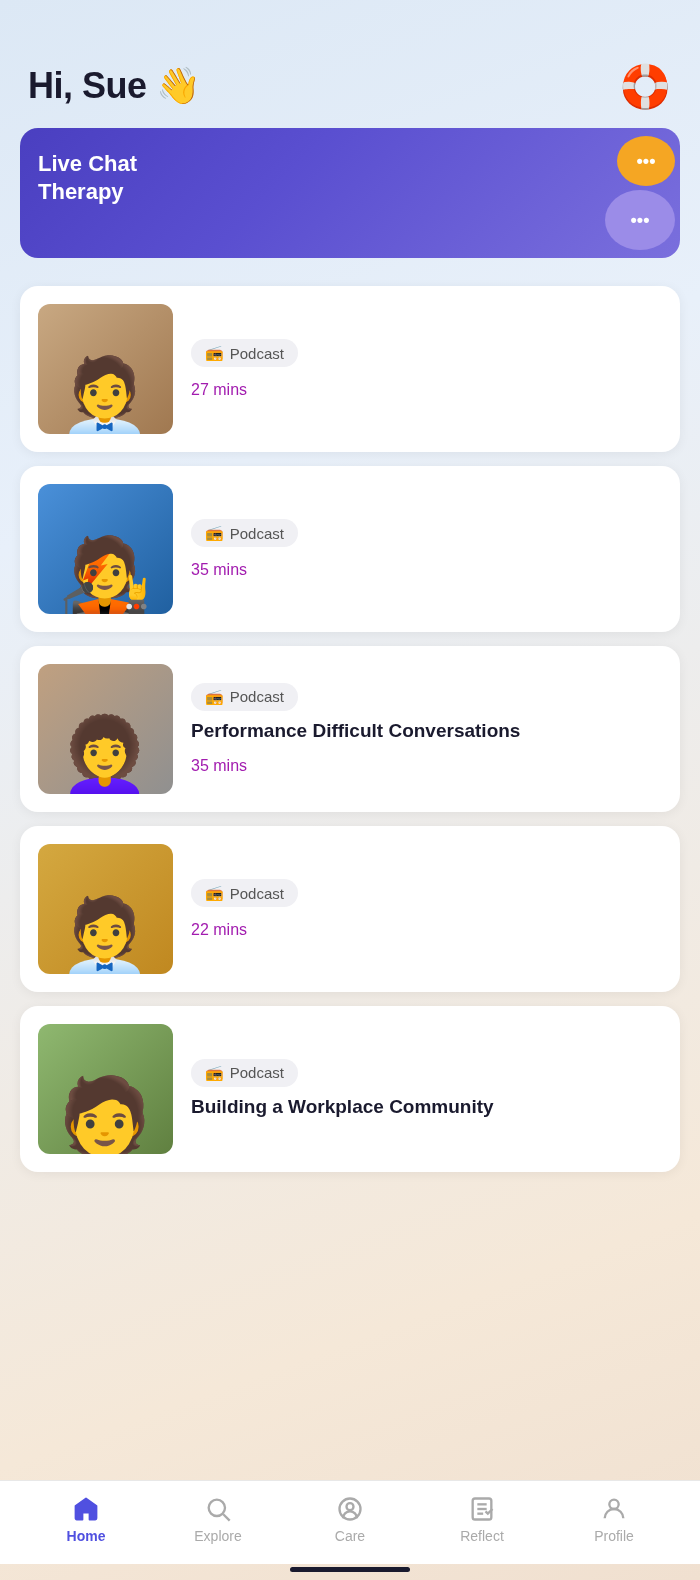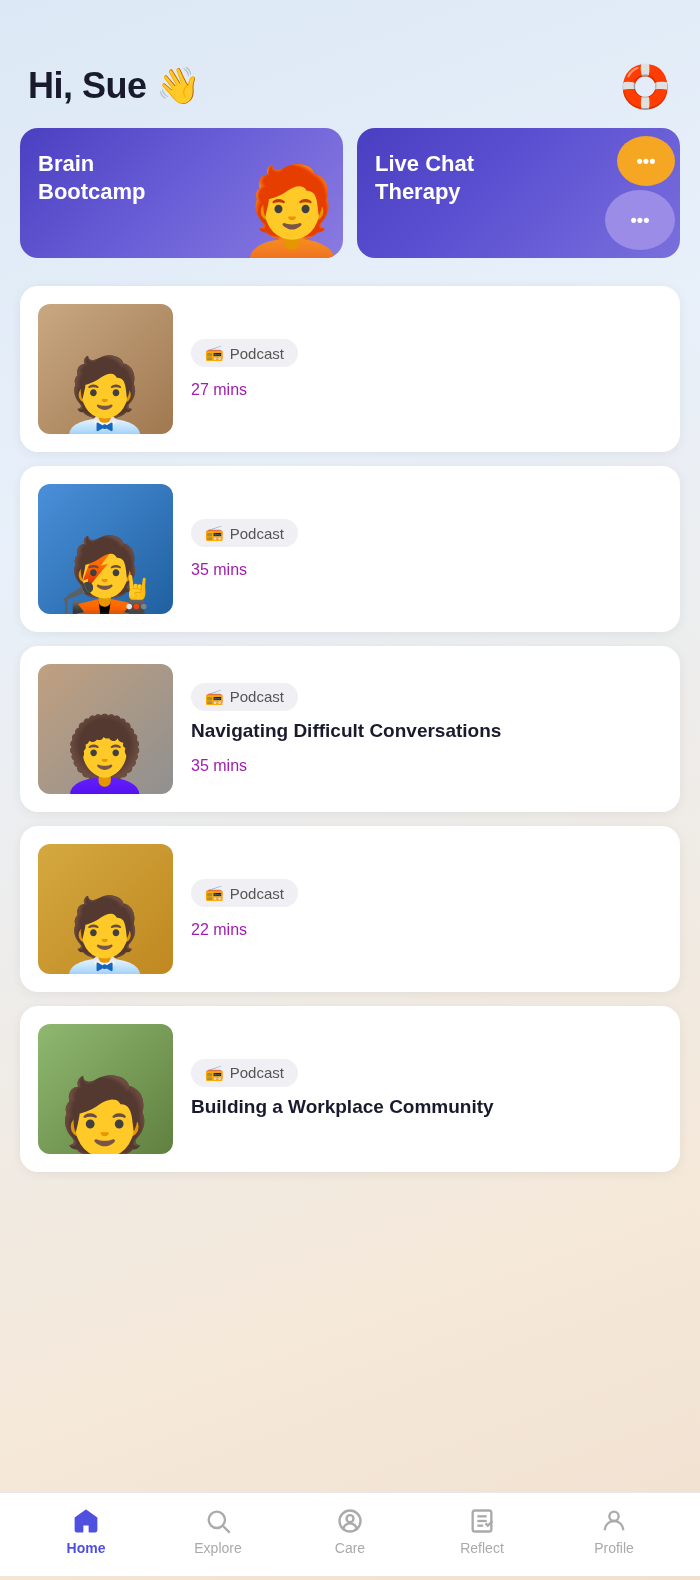--- a/index.html
+++ b/index.html
@@ -223,21 +223,21 @@
     }
 
     .podcast-duration {
       font-size: 16px;
       color: #a21caf;
       margin-top: 6px;
     }
 
     .bottom-nav {
       position: fixed;
-      bottom: 4px;
+      bottom: 16px;
       width: 700px;
       background: #ffffff;
       display: flex;
       justify-content: space-around;
       align-items: flex-start;
       padding: 14px 20px 20px 20px;
       border-top: 1px solid #e8e8e8;
       z-index: 100;
     }
 
@@ -287,24 +287,20 @@
   <div class="status-bar"></div>
 
   <div class="header">
     <h1 class="greeting">Hi, Sue 👋</h1>
     <div class="help-icon-btn">
       <span class="help-icon">🛟</span>
     </div>
   </div>
 
   <div class="banner-row">
-    <div class="banner-card banner-card-brain">
-      <span class="banner-text">Brain Bootcamp</span>
-      <div class="banner-image-brain">🧑‍🦰</div>
-    </div>
     <div class="banner-card banner-card-chat">
       <span class="banner-text">Live Chat Therapy</span>
       <div class="banner-image-chat">
         <div class="chat-bubbles">
           <div class="bubble-orange">
             <span style="color:#fff;font-size:18px;font-weight:700;">•••</span>
           </div>
           <div class="bubble-purple">
             <span style="color:#fff;font-size:18px;font-weight:700;">•••</span>
           </div>
@@ -343,21 +339,21 @@
 
     <div class="podcast-card">
       <div class="podcast-thumbnail podcast-thumb-3">
         <div class="thumb-person">👩‍🦱</div>
       </div>
       <div class="podcast-info">
         <div class="podcast-badge">
           <span class="podcast-badge-icon">📻</span>
           <span class="podcast-badge-text">Podcast</span>
         </div>
-        <div class="podcast-title">Navigating Difficult Conversations</div>
+        <div class="podcast-title">Performance Difficult Conversations</div>
         <div class="podcast-duration">35 mins</div>
       </div>
     </div>
 
     <div class="podcast-card">
       <div class="podcast-thumbnail podcast-thumb-4">
         <div class="thumb-person">🧑‍💼</div>
       </div>
       <div class="podcast-info">
         <div class="podcast-badge">

